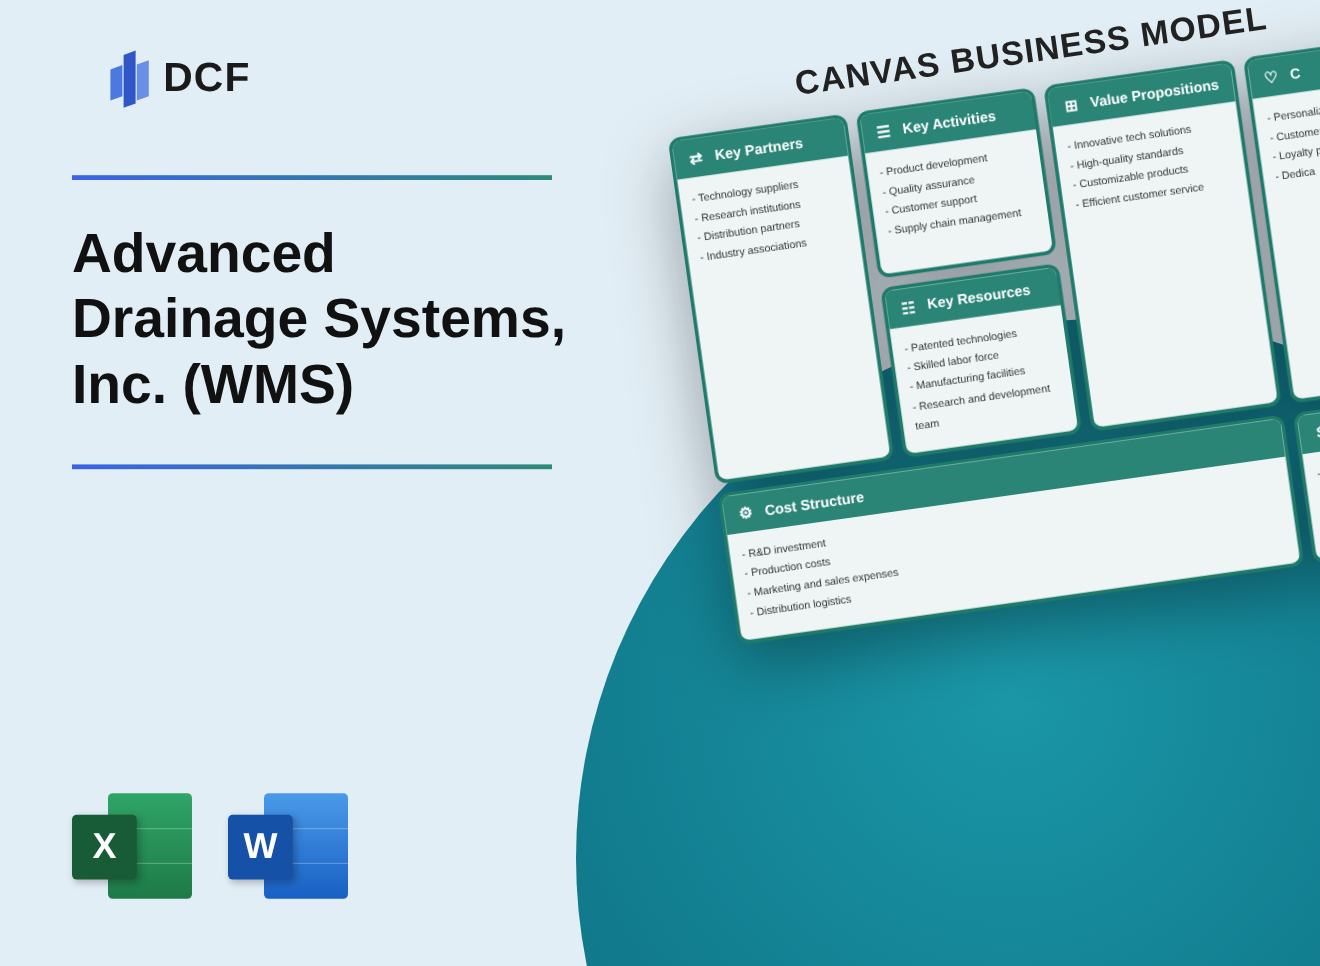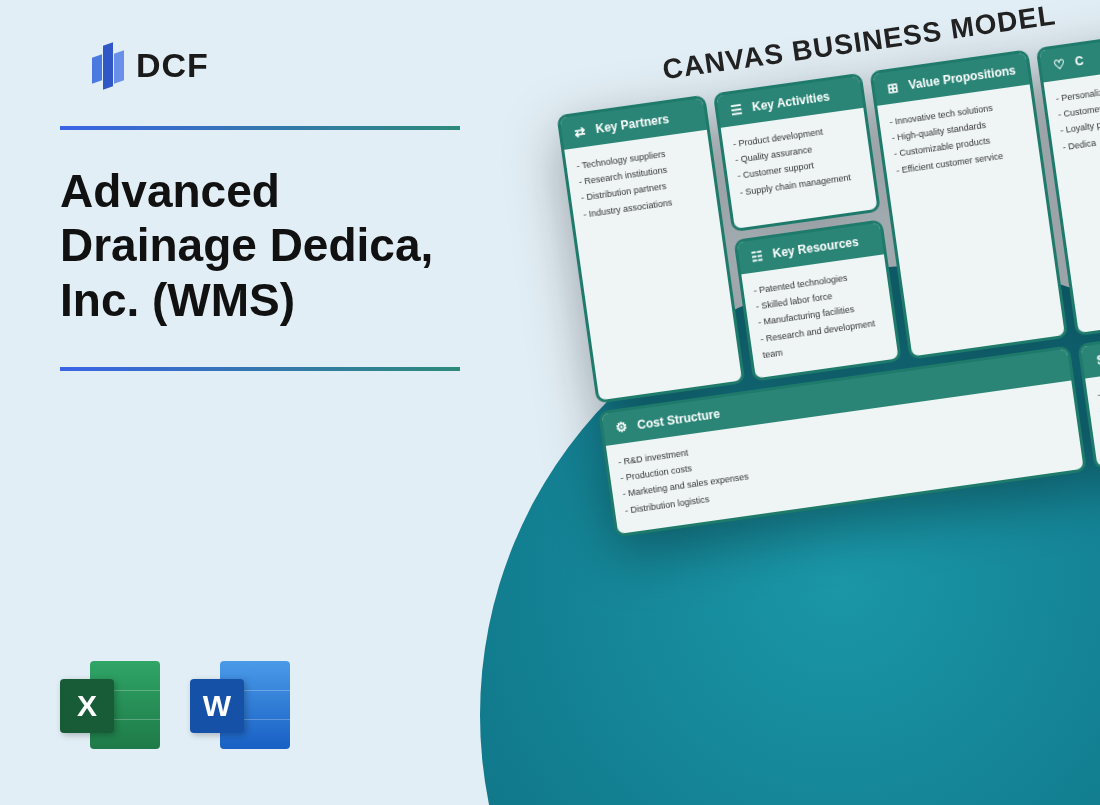--- a/index.html
+++ b/index.html
@@ -16,21 +16,21 @@
   .left {
     position: absolute;
     left: 60px;
     top: 40px;
     width: 420px;
   }
   .logo {
     display: flex;
     align-items: center;
     gap: 10px;
-    margin-bottom: 36px;
+    margin-bottom: 56px;
     padding-left: 32px;
   }
   .logo-mark {
     width: 34px;
     height: 50px;
     position: relative;
   }
   .logo-mark span {
     position: absolute;
     width: 10px;
@@ -187,21 +187,21 @@
 <div class="left">
   <div class="logo">
     <div class="logo-mark">
       <span class="b1"></span>
         <span class="b2"></span>
         <span class="b3"></span>
     </div>
     <div class="logo-text">DCF</div>
   </div>
   <div class="rule"></div>
-  <div class="title">Advanced Drainage Dedica, Inc. (WMS)</div>
+  <div class="title">Advanced Drainage Systems, Inc. (WMS)</div>
   <div class="rule bottom"></div>
 </div>
 
 <div class="apps">
   <div class="app-icon">
     <div class="xl-back"></div>
     <div class="xl-front">X</div>
   </div>
   <div class="app-icon">
     <div class="wd-back"></div>

